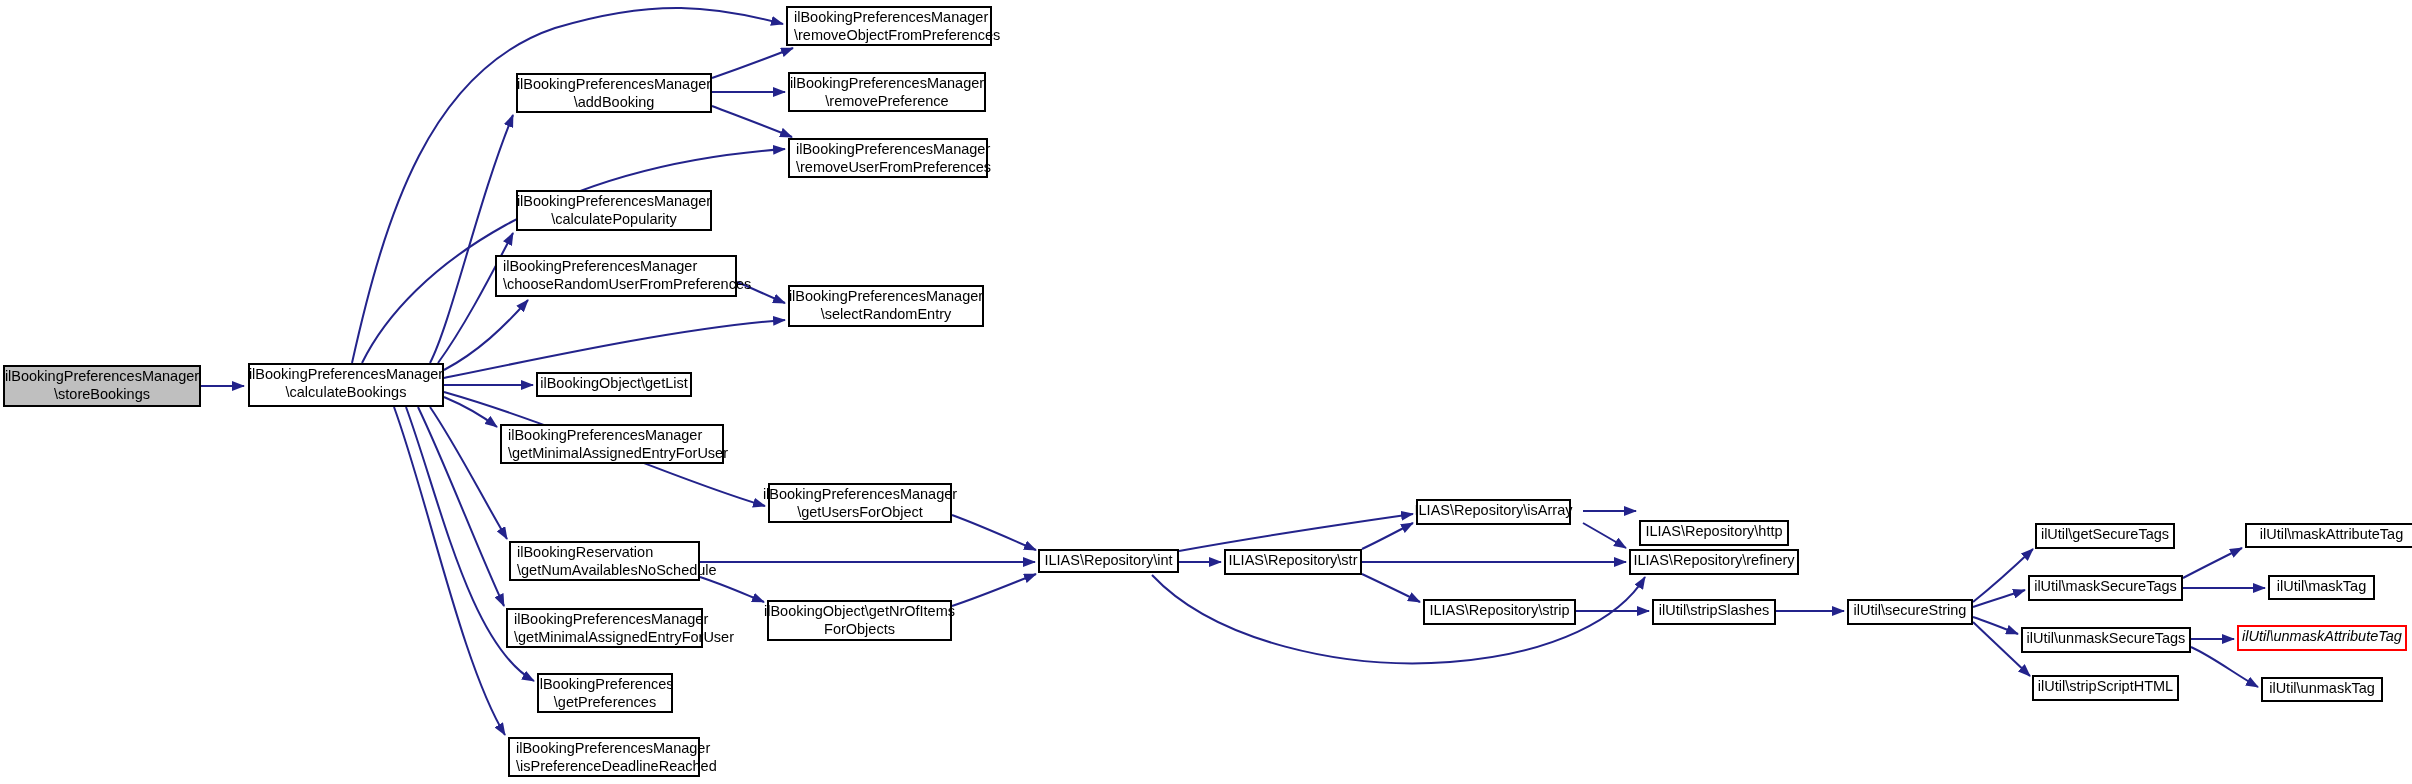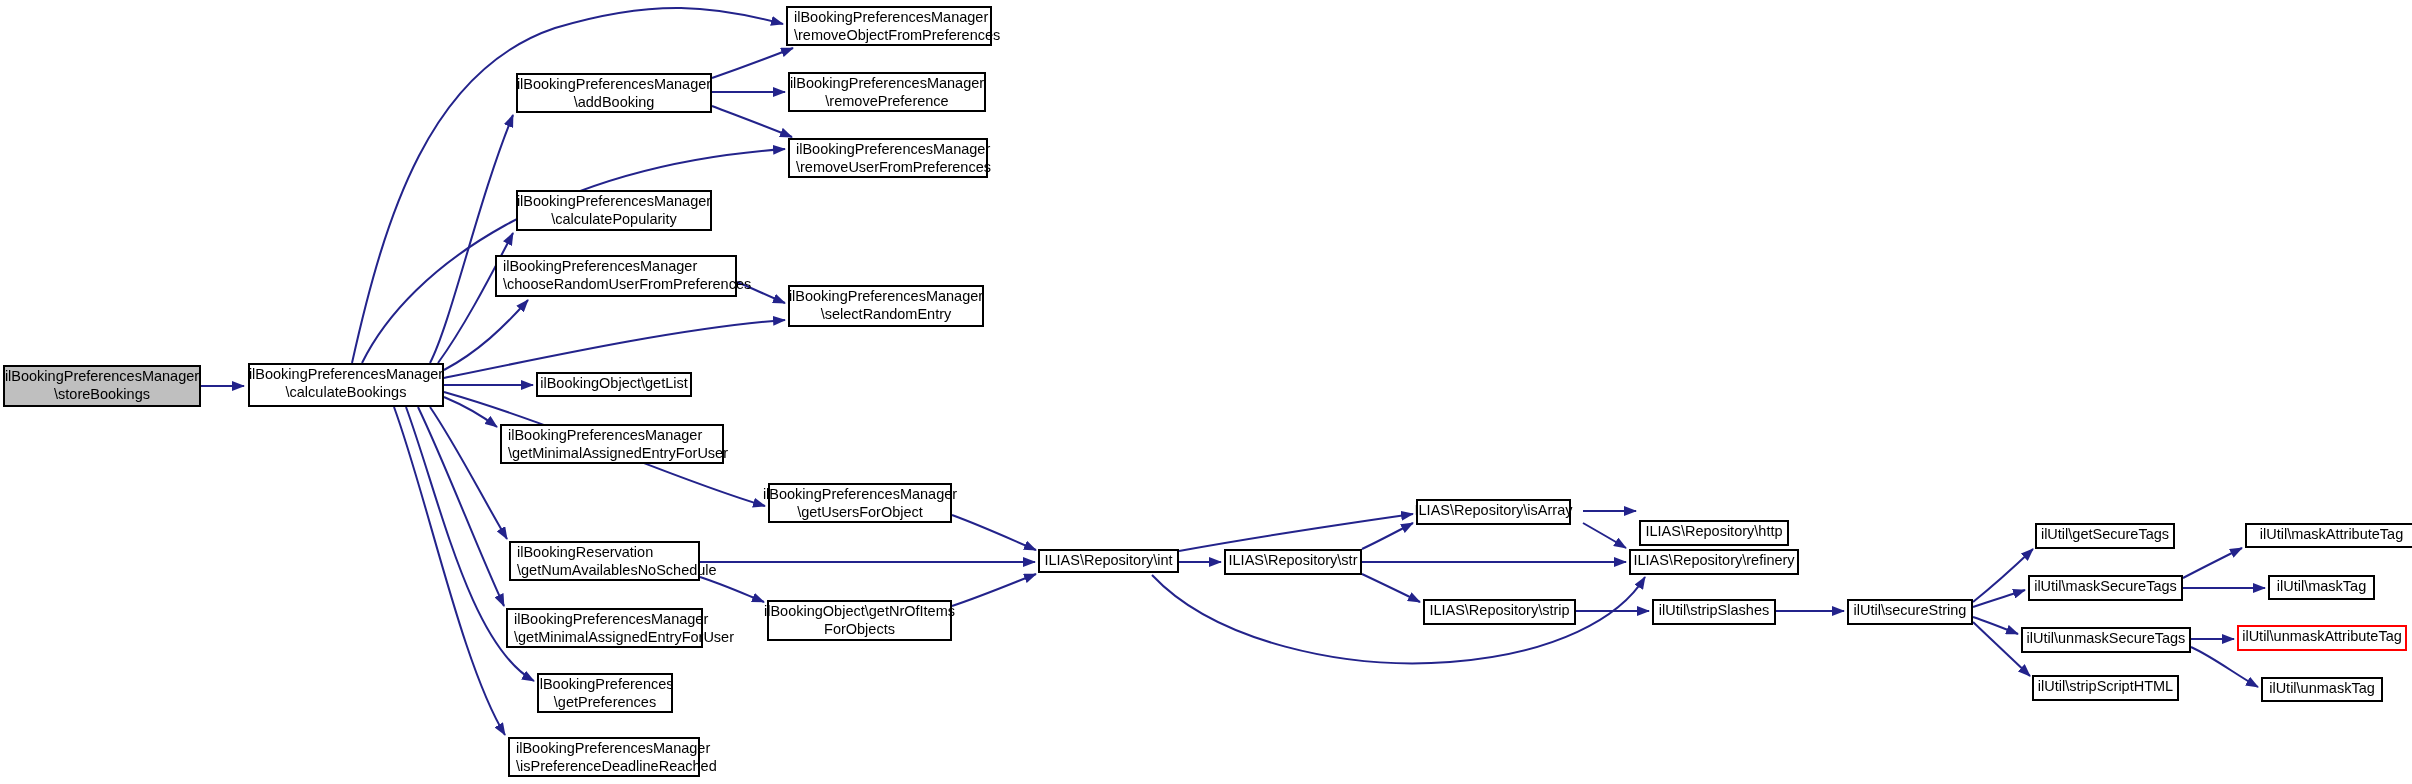--- a/index.html
+++ b/index.html
@@ -5,21 +5,21 @@
   html,body{margin:0;padding:0;background:#ffffff;}
   .canvas{position:relative;width:2412px;height:784px;background:#ffffff;
           font-family:"Liberation Sans",sans-serif;overflow:hidden;}
   svg.edges{position:absolute;left:0;top:0;pointer-events:none;}
   path.edge{fill:none;stroke:#23238b;stroke-width:2px;}
   .node{position:absolute;box-sizing:border-box;border:2px solid #000000;background:#ffffff;
         display:flex;flex-direction:column;justify-content:flex-start;align-items:center;
         font-size:14.5px;line-height:18px;color:#000000;white-space:nowrap;cursor:pointer;}
   .node.left{align-items:flex-start;padding-left:6px;}
   .node.gray{background:#bfbfbf;}
-  .node.red{border-color:#ff0000;}
+  .node.red{border-color:#ff0000;font-style:italic;}
 </style>
 </head>
 <body>
 
 <div class="canvas">
 
   <svg class="edges" width="2412" height="784">
     <defs>
       <marker id="arrow" markerWidth="13" markerHeight="10" refX="12" refY="5" orient="auto" markerUnits="userSpaceOnUse">
         <path d="M0,0 L13,5 L0,10 Z" fill="#23238b"></path>

